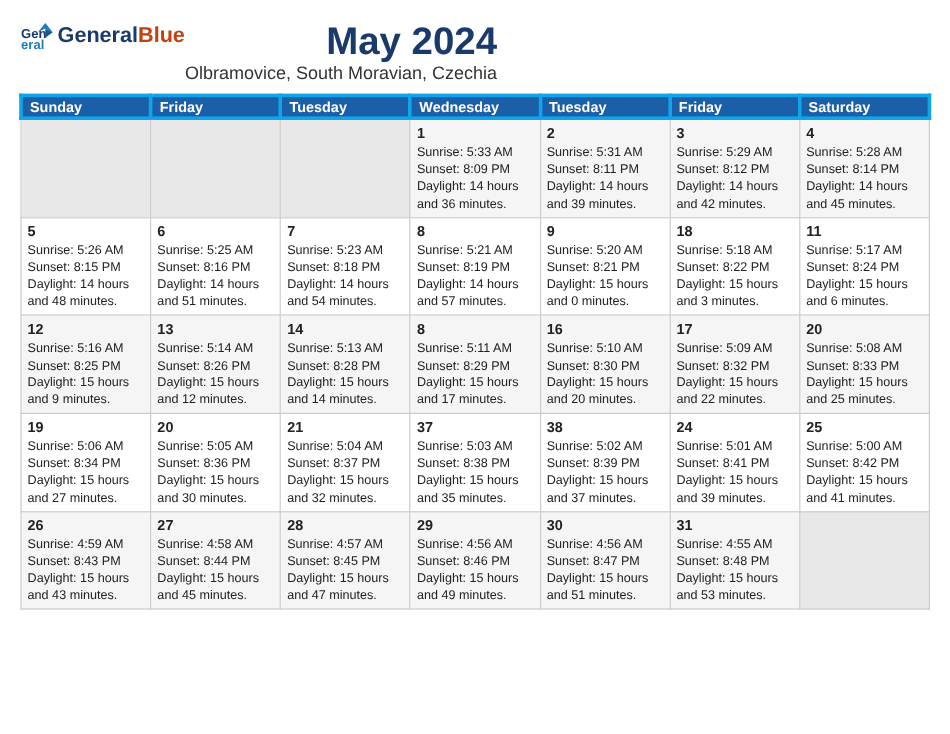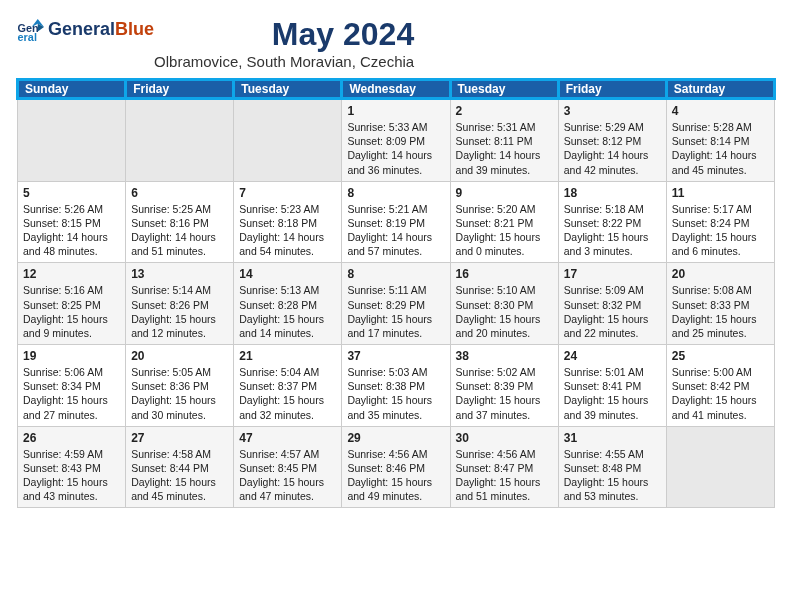--- a/index.html
+++ b/index.html
@@ -240,21 +240,21 @@
       <tr>
         <td>
           <span class="day-number">26</span>
           <div class="day-info">Sunrise: 4:59 AM<br>Sunset: 8:43 PM<br>Daylight: 15 hours and 43 minutes.</div>
         </td>
         <td>
           <span class="day-number">27</span>
           <div class="day-info">Sunrise: 4:58 AM<br>Sunset: 8:44 PM<br>Daylight: 15 hours and 45 minutes.</div>
         </td>
         <td>
-          <span class="day-number">47</span>
+          <span class="day-number">28</span>
           <div class="day-info">Sunrise: 4:57 AM<br>Sunset: 8:45 PM<br>Daylight: 15 hours and 47 minutes.</div>
         </td>
         <td>
           <span class="day-number">29</span>
           <div class="day-info">Sunrise: 4:56 AM<br>Sunset: 8:46 PM<br>Daylight: 15 hours and 49 minutes.</div>
         </td>
         <td>
           <span class="day-number">30</span>
           <div class="day-info">Sunrise: 4:56 AM<br>Sunset: 8:47 PM<br>Daylight: 15 hours and 51 minutes.</div>
         </td>

